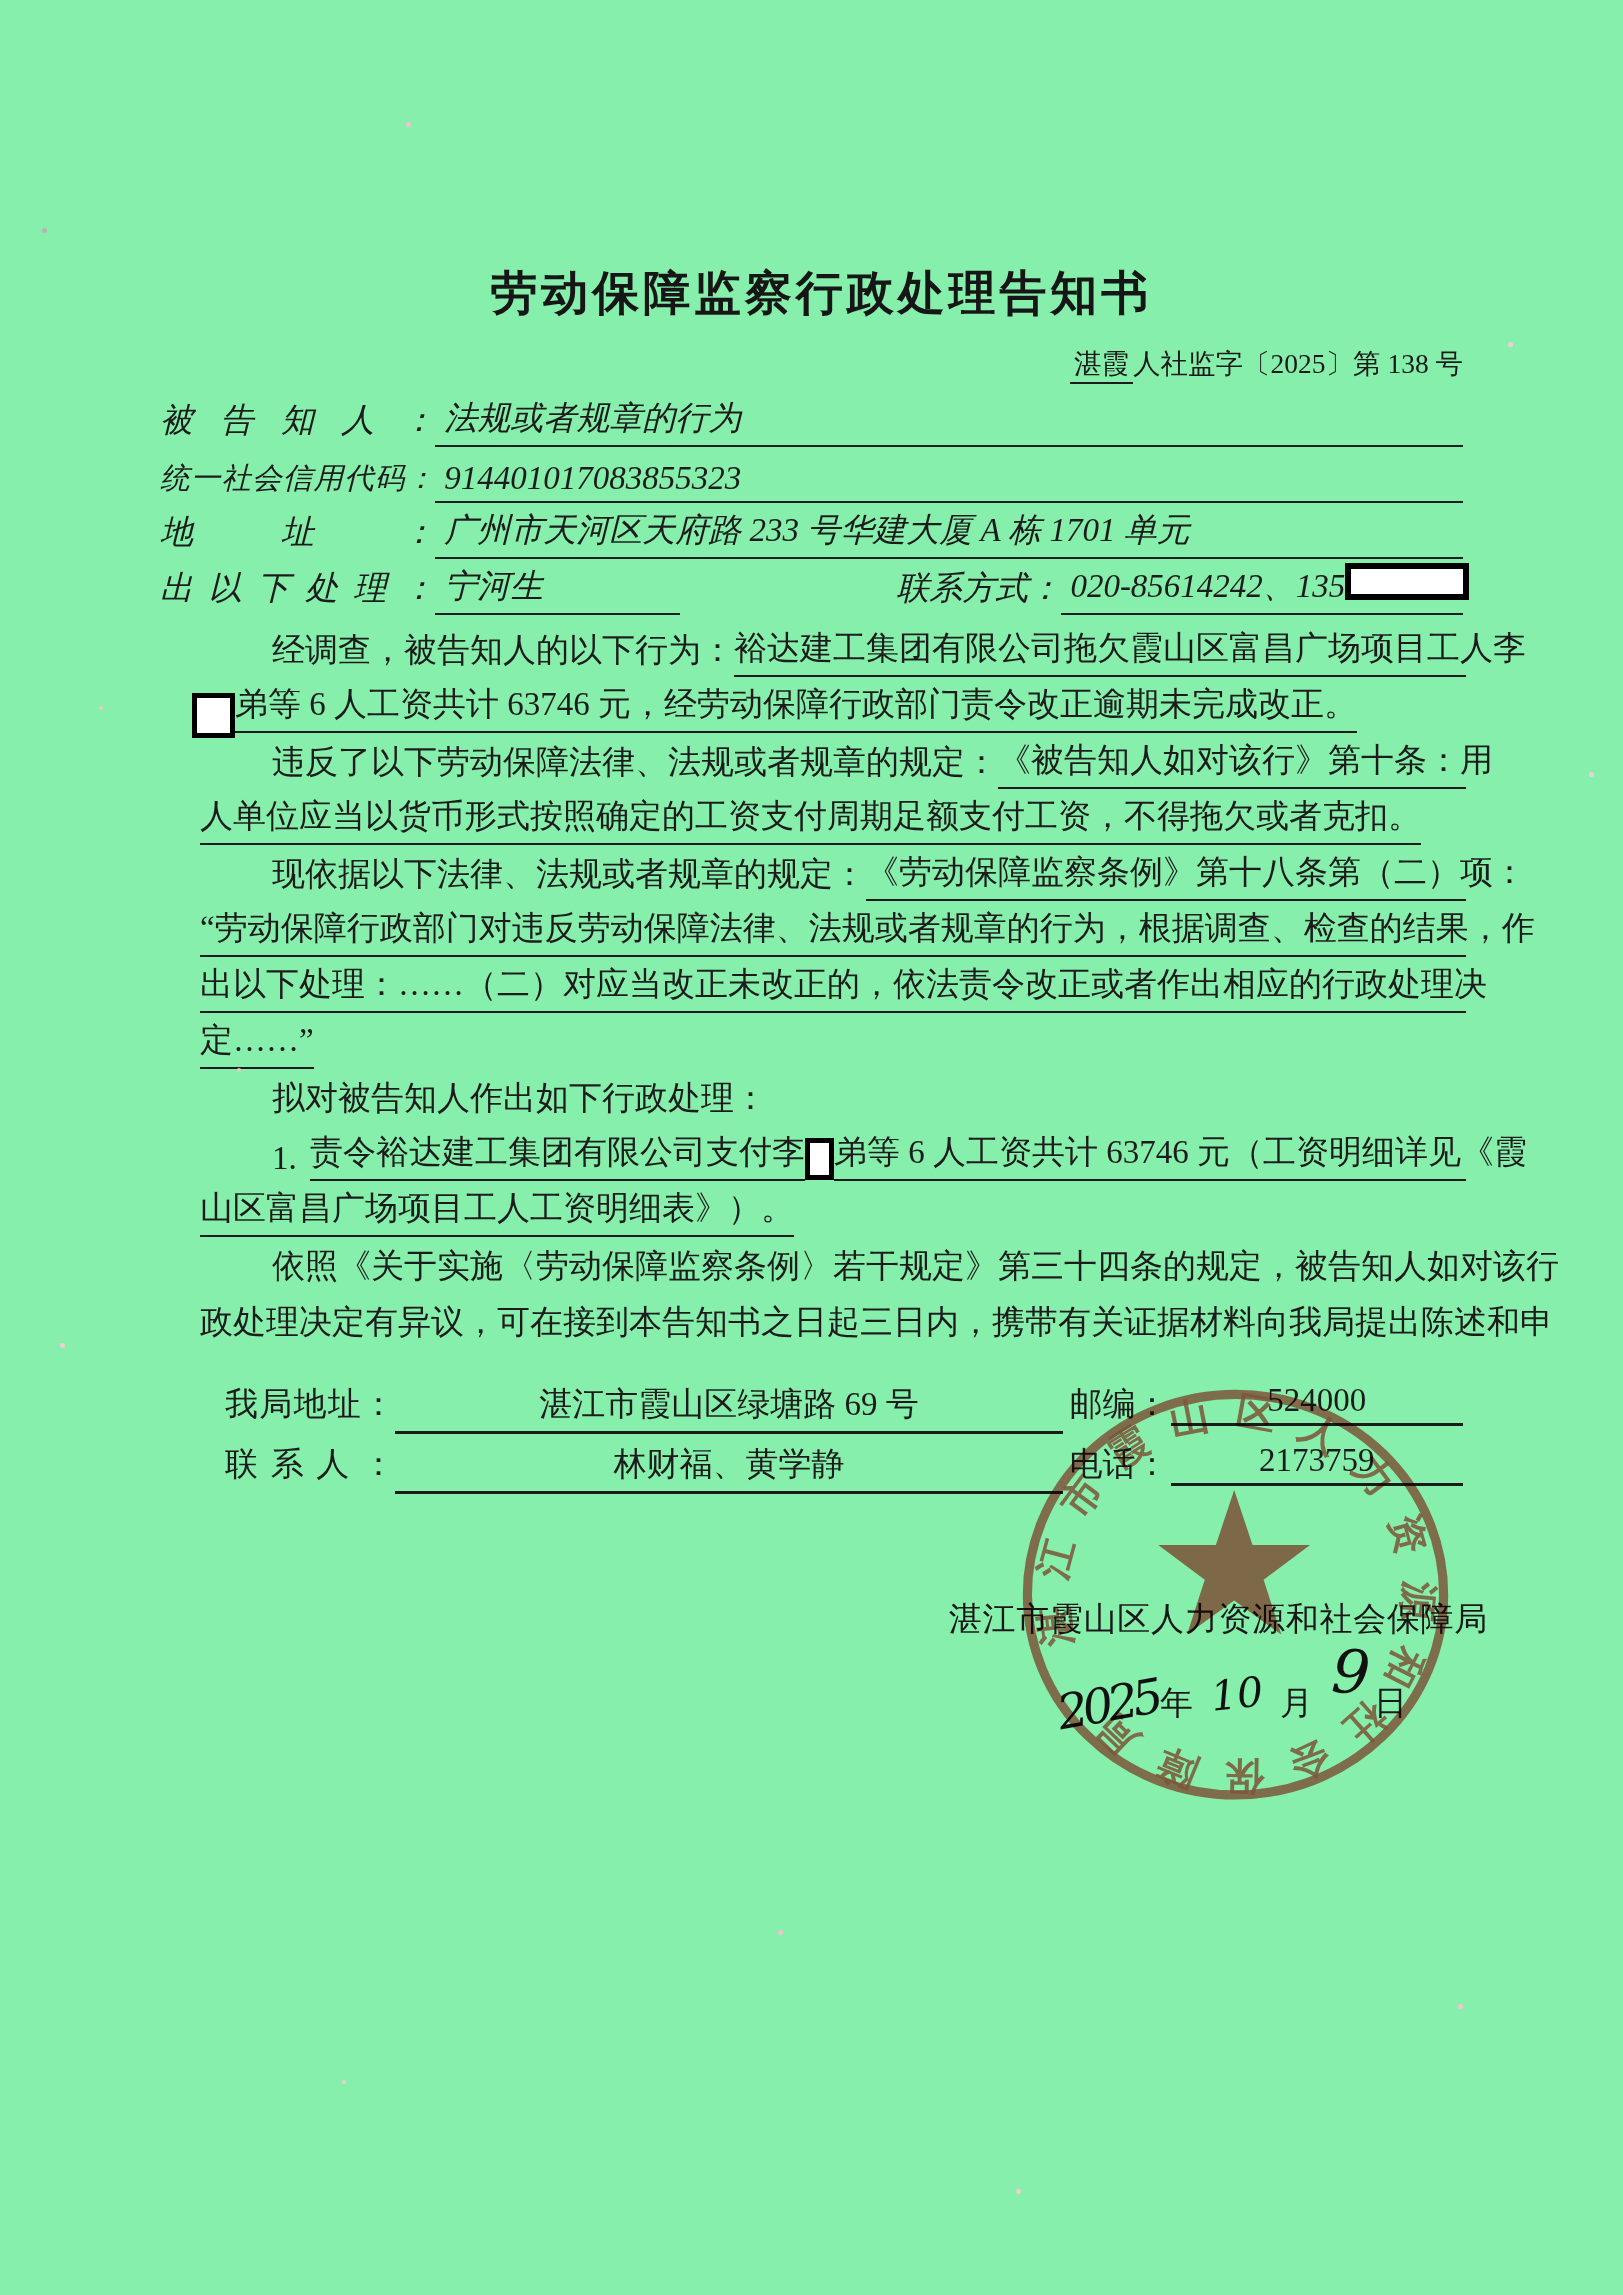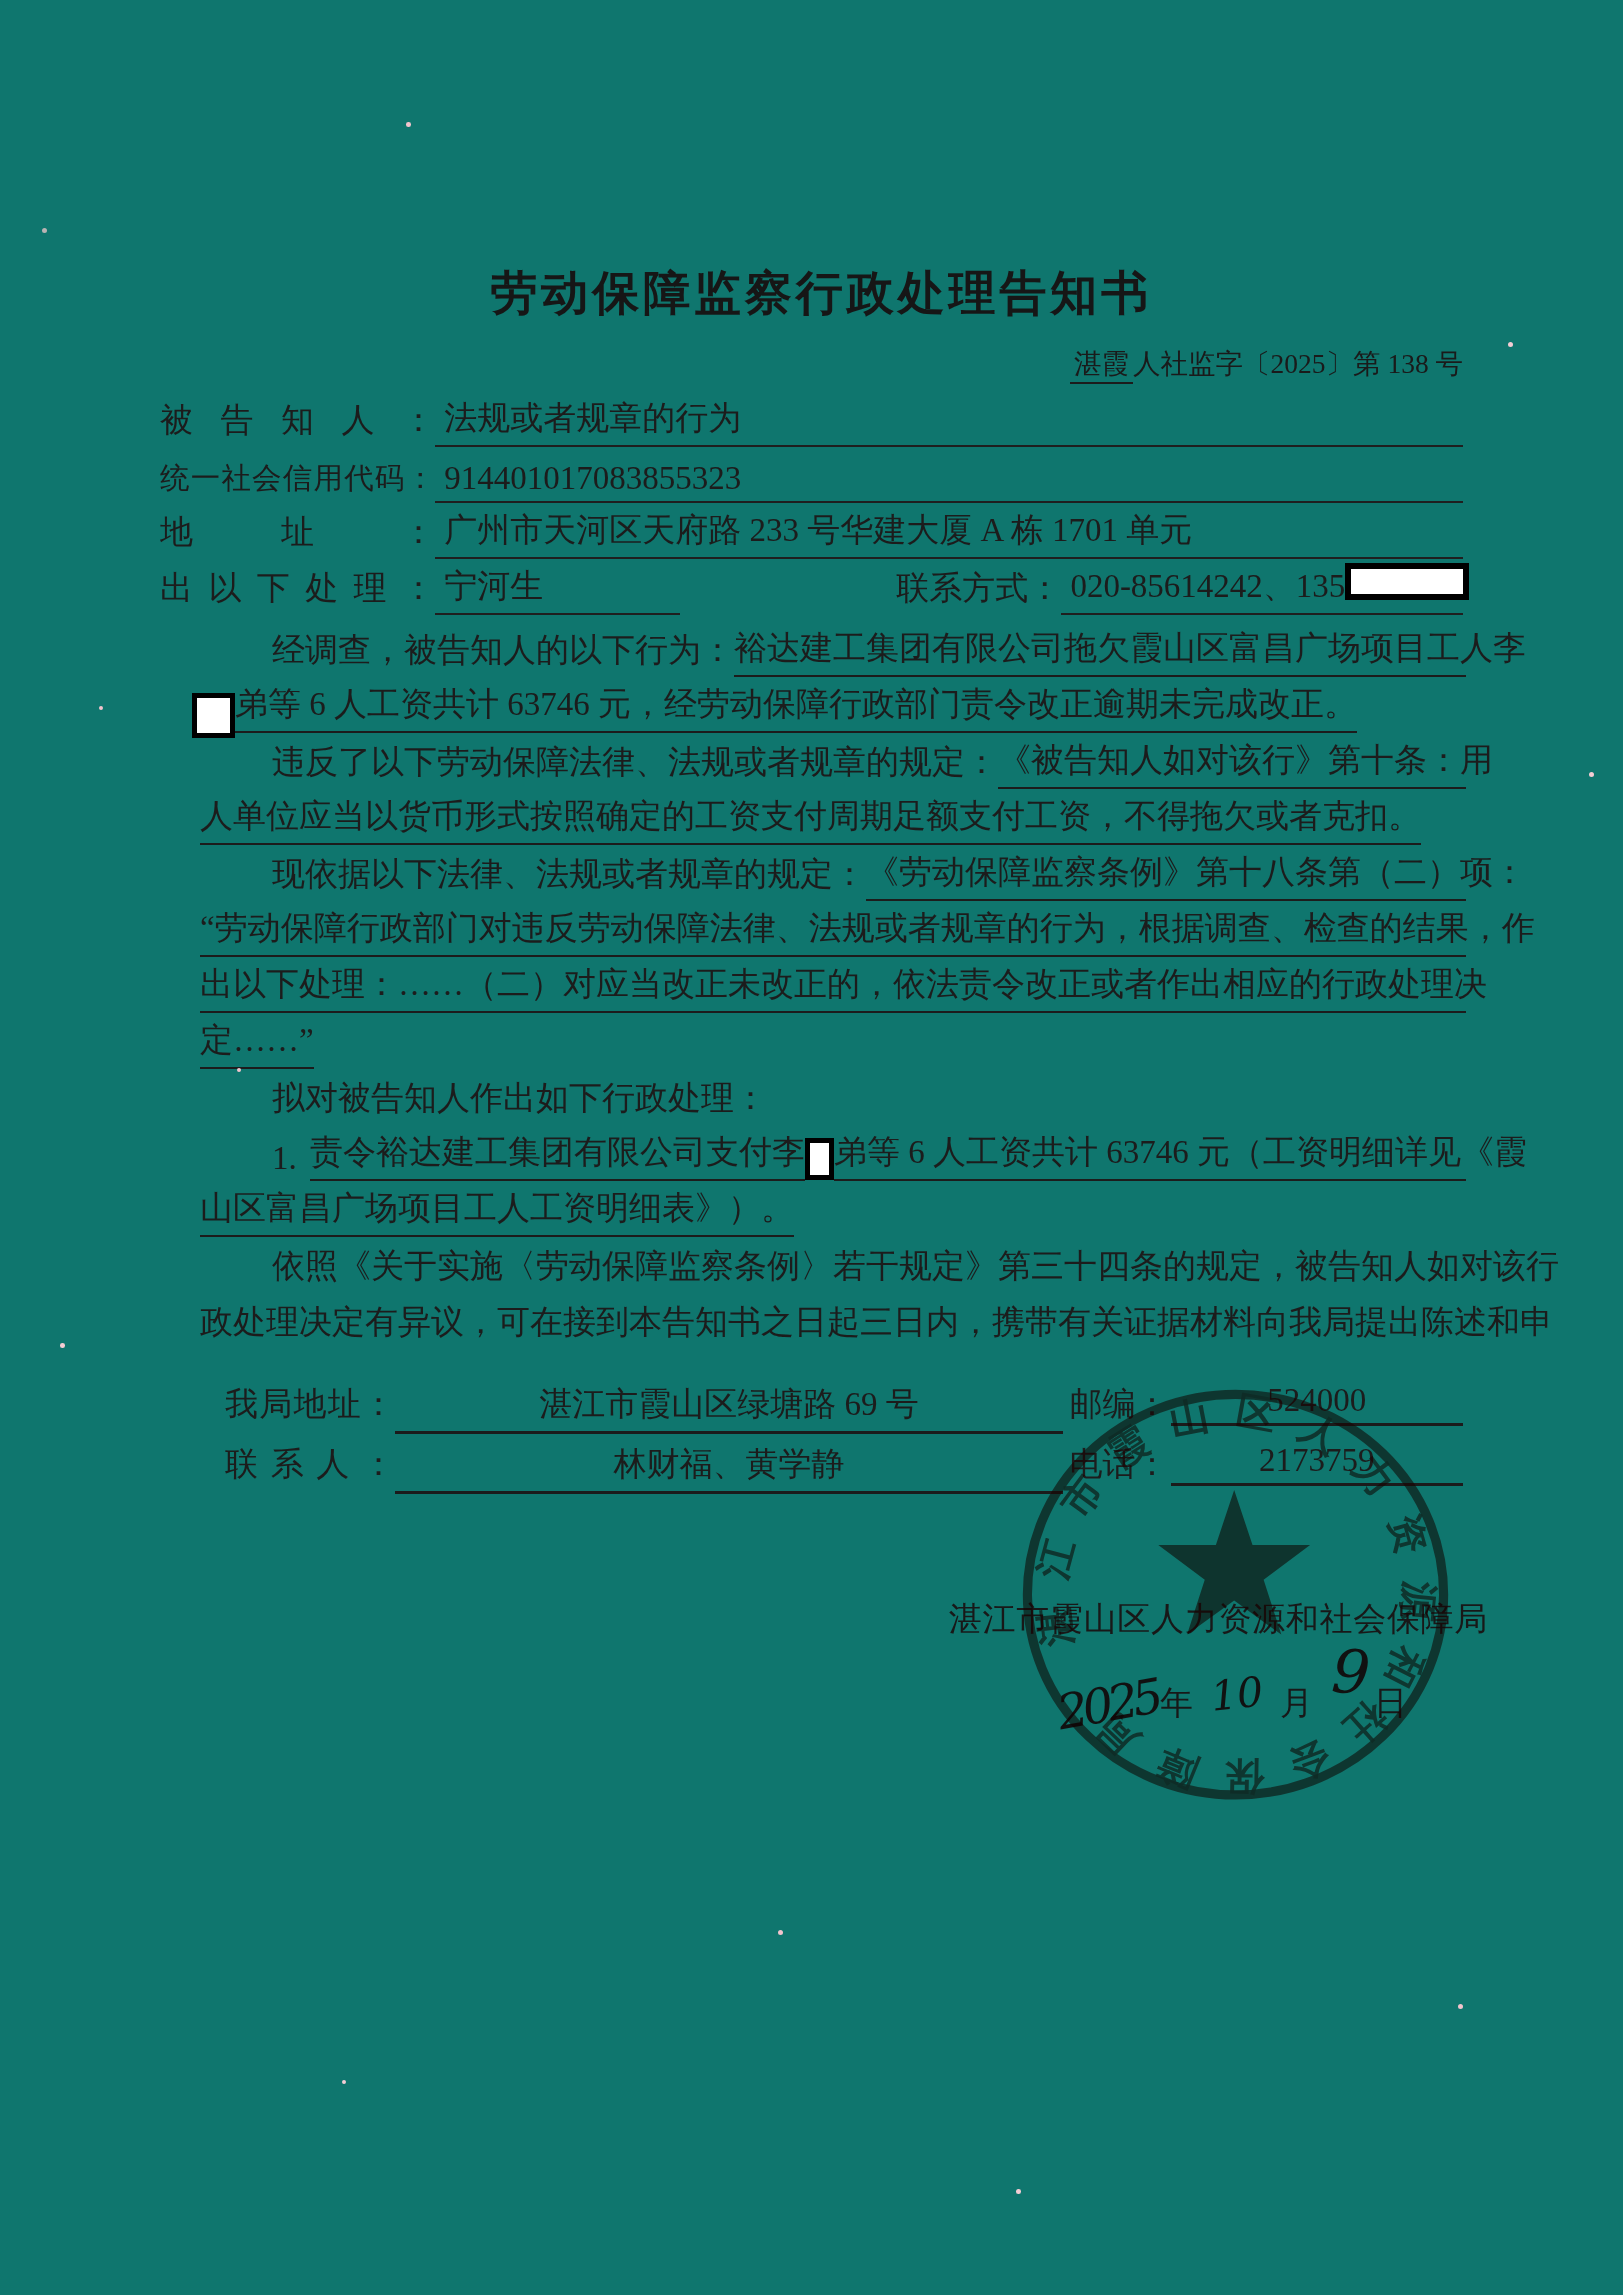--- a/index.html
+++ b/index.html
@@ -1,38 +1,38 @@
 <!DOCTYPE html>
 <html style="font-size:10.5px"><head>
 <meta charset="utf-8">
 <style>
   html,body{margin:0;padding:0;background:#e8e8e8;}
   .page{
     position:relative;
     width:1623px;height:2295px;
-    background:#0f766e;
+    background:#86efac;
     overflow:hidden;
     font-family:"Liberation Serif","DejaVu Serif",serif;
     color:#1c1c1c;
   }
   .title{
     position:absolute;top:262px;left:0;width:1623px;
     text-align:center;
     font-size:47px;font-weight:bold;letter-spacing:3.9px;
     color:#161616;
     padding-left:19.6px;box-sizing:border-box;
   }
   .docnum{
     position:absolute;top:346px;right:160px;
     font-size:27.5px;color:#1a1a1a;white-space:nowrap;
   }
   .docnum .uplace{border-bottom:2.6px solid #1c1c1c;padding:0 3.9px 2.6px 3.9px;}
   
   .fields{position:absolute;left:160px;top:391px;width:1303px;}
-  .frow{display:flex;align-items:flex-end;height:56px;font-size:33px;white-space:nowrap;}
+  .frow{display:flex;align-items:flex-end;height:56px;font-size:33px;white-space:nowrap;font-style:italic;}
   .flabel{width:275px;flex:0 0 auto;text-align-last:justify;padding-bottom:3.9px;}
   .flabel.small{font-size:29.5px;}
   .fvalue{flex:1 1 auto;border-bottom:2.6px solid #1f1f1f;padding:0 0 3.9px 9.2px;min-width:0;}
   .fvalue.fixed{flex:0 0 auto;width:236px;}
   .fspacer{flex:0 0 auto;width:216px;}
   .flabel2{flex:0 0 auto;padding-bottom:3.9px;}
   
   .bodytext{position:absolute;left:160px;top:621px;width:1306px;}
   .bline{display:flex;align-items:flex-end;height:56px;font-size:33px;white-space:nowrap;margin-left:40px;}
   .ind{padding-left:72px;}

